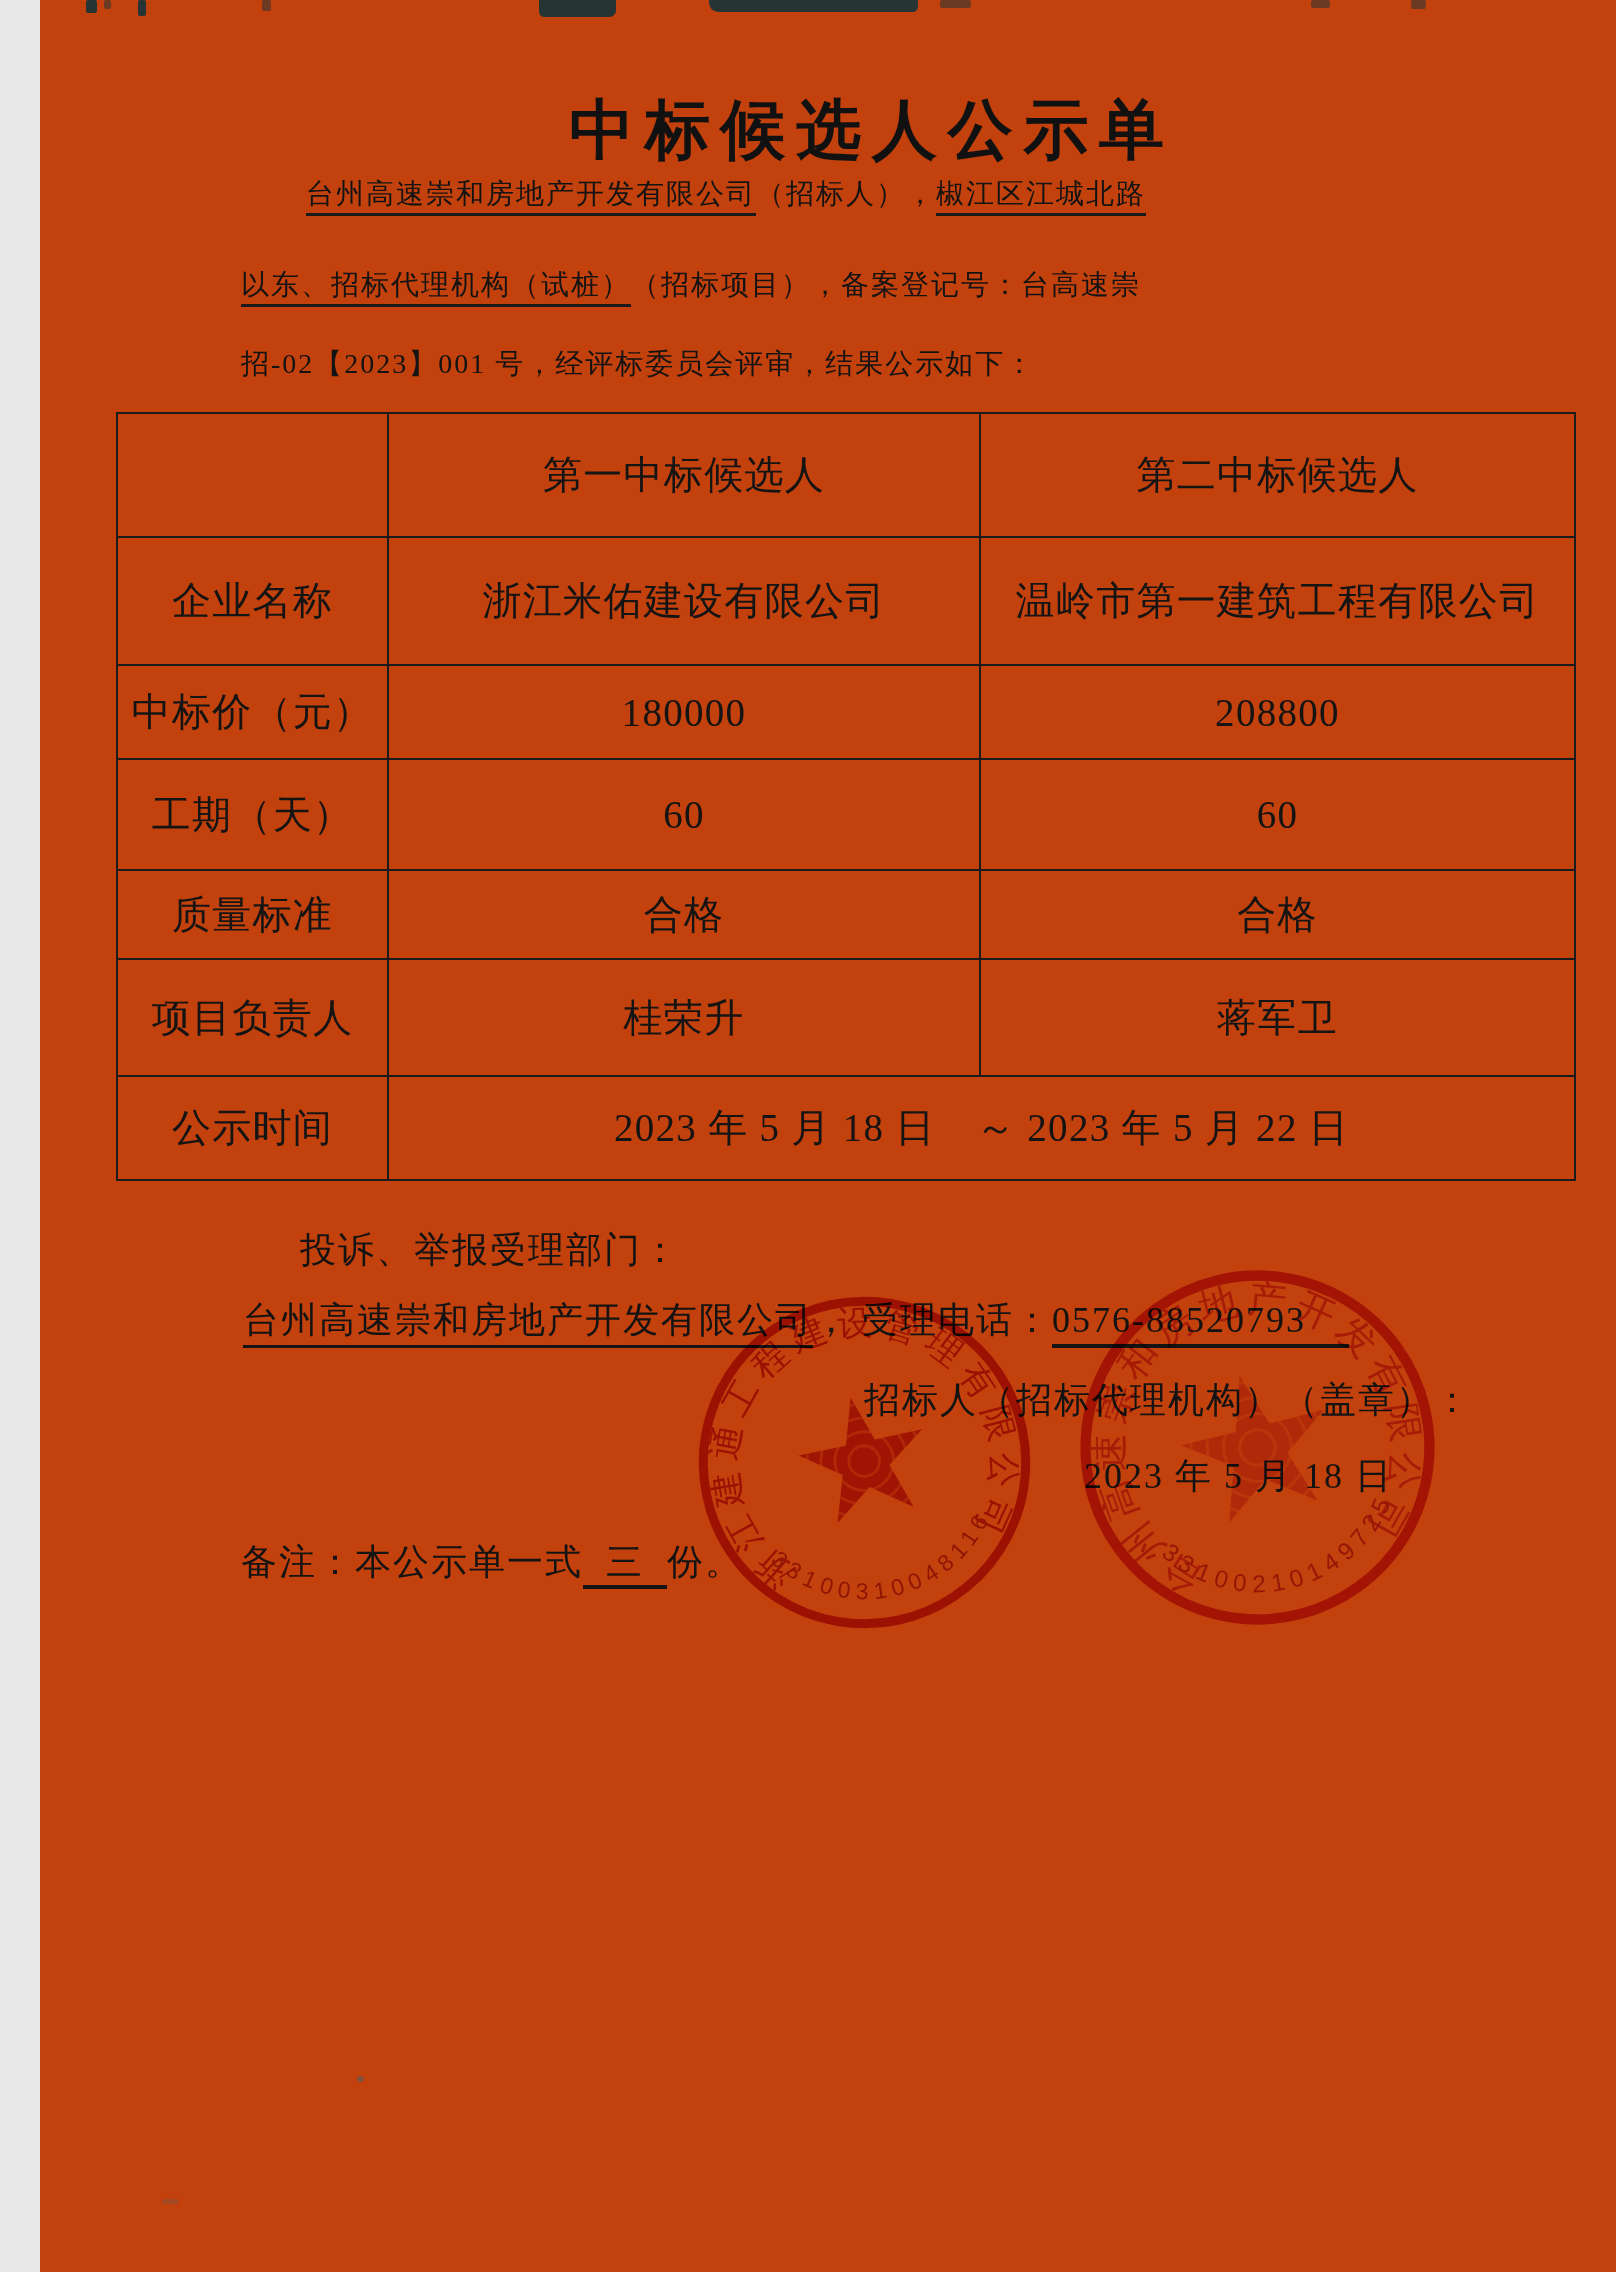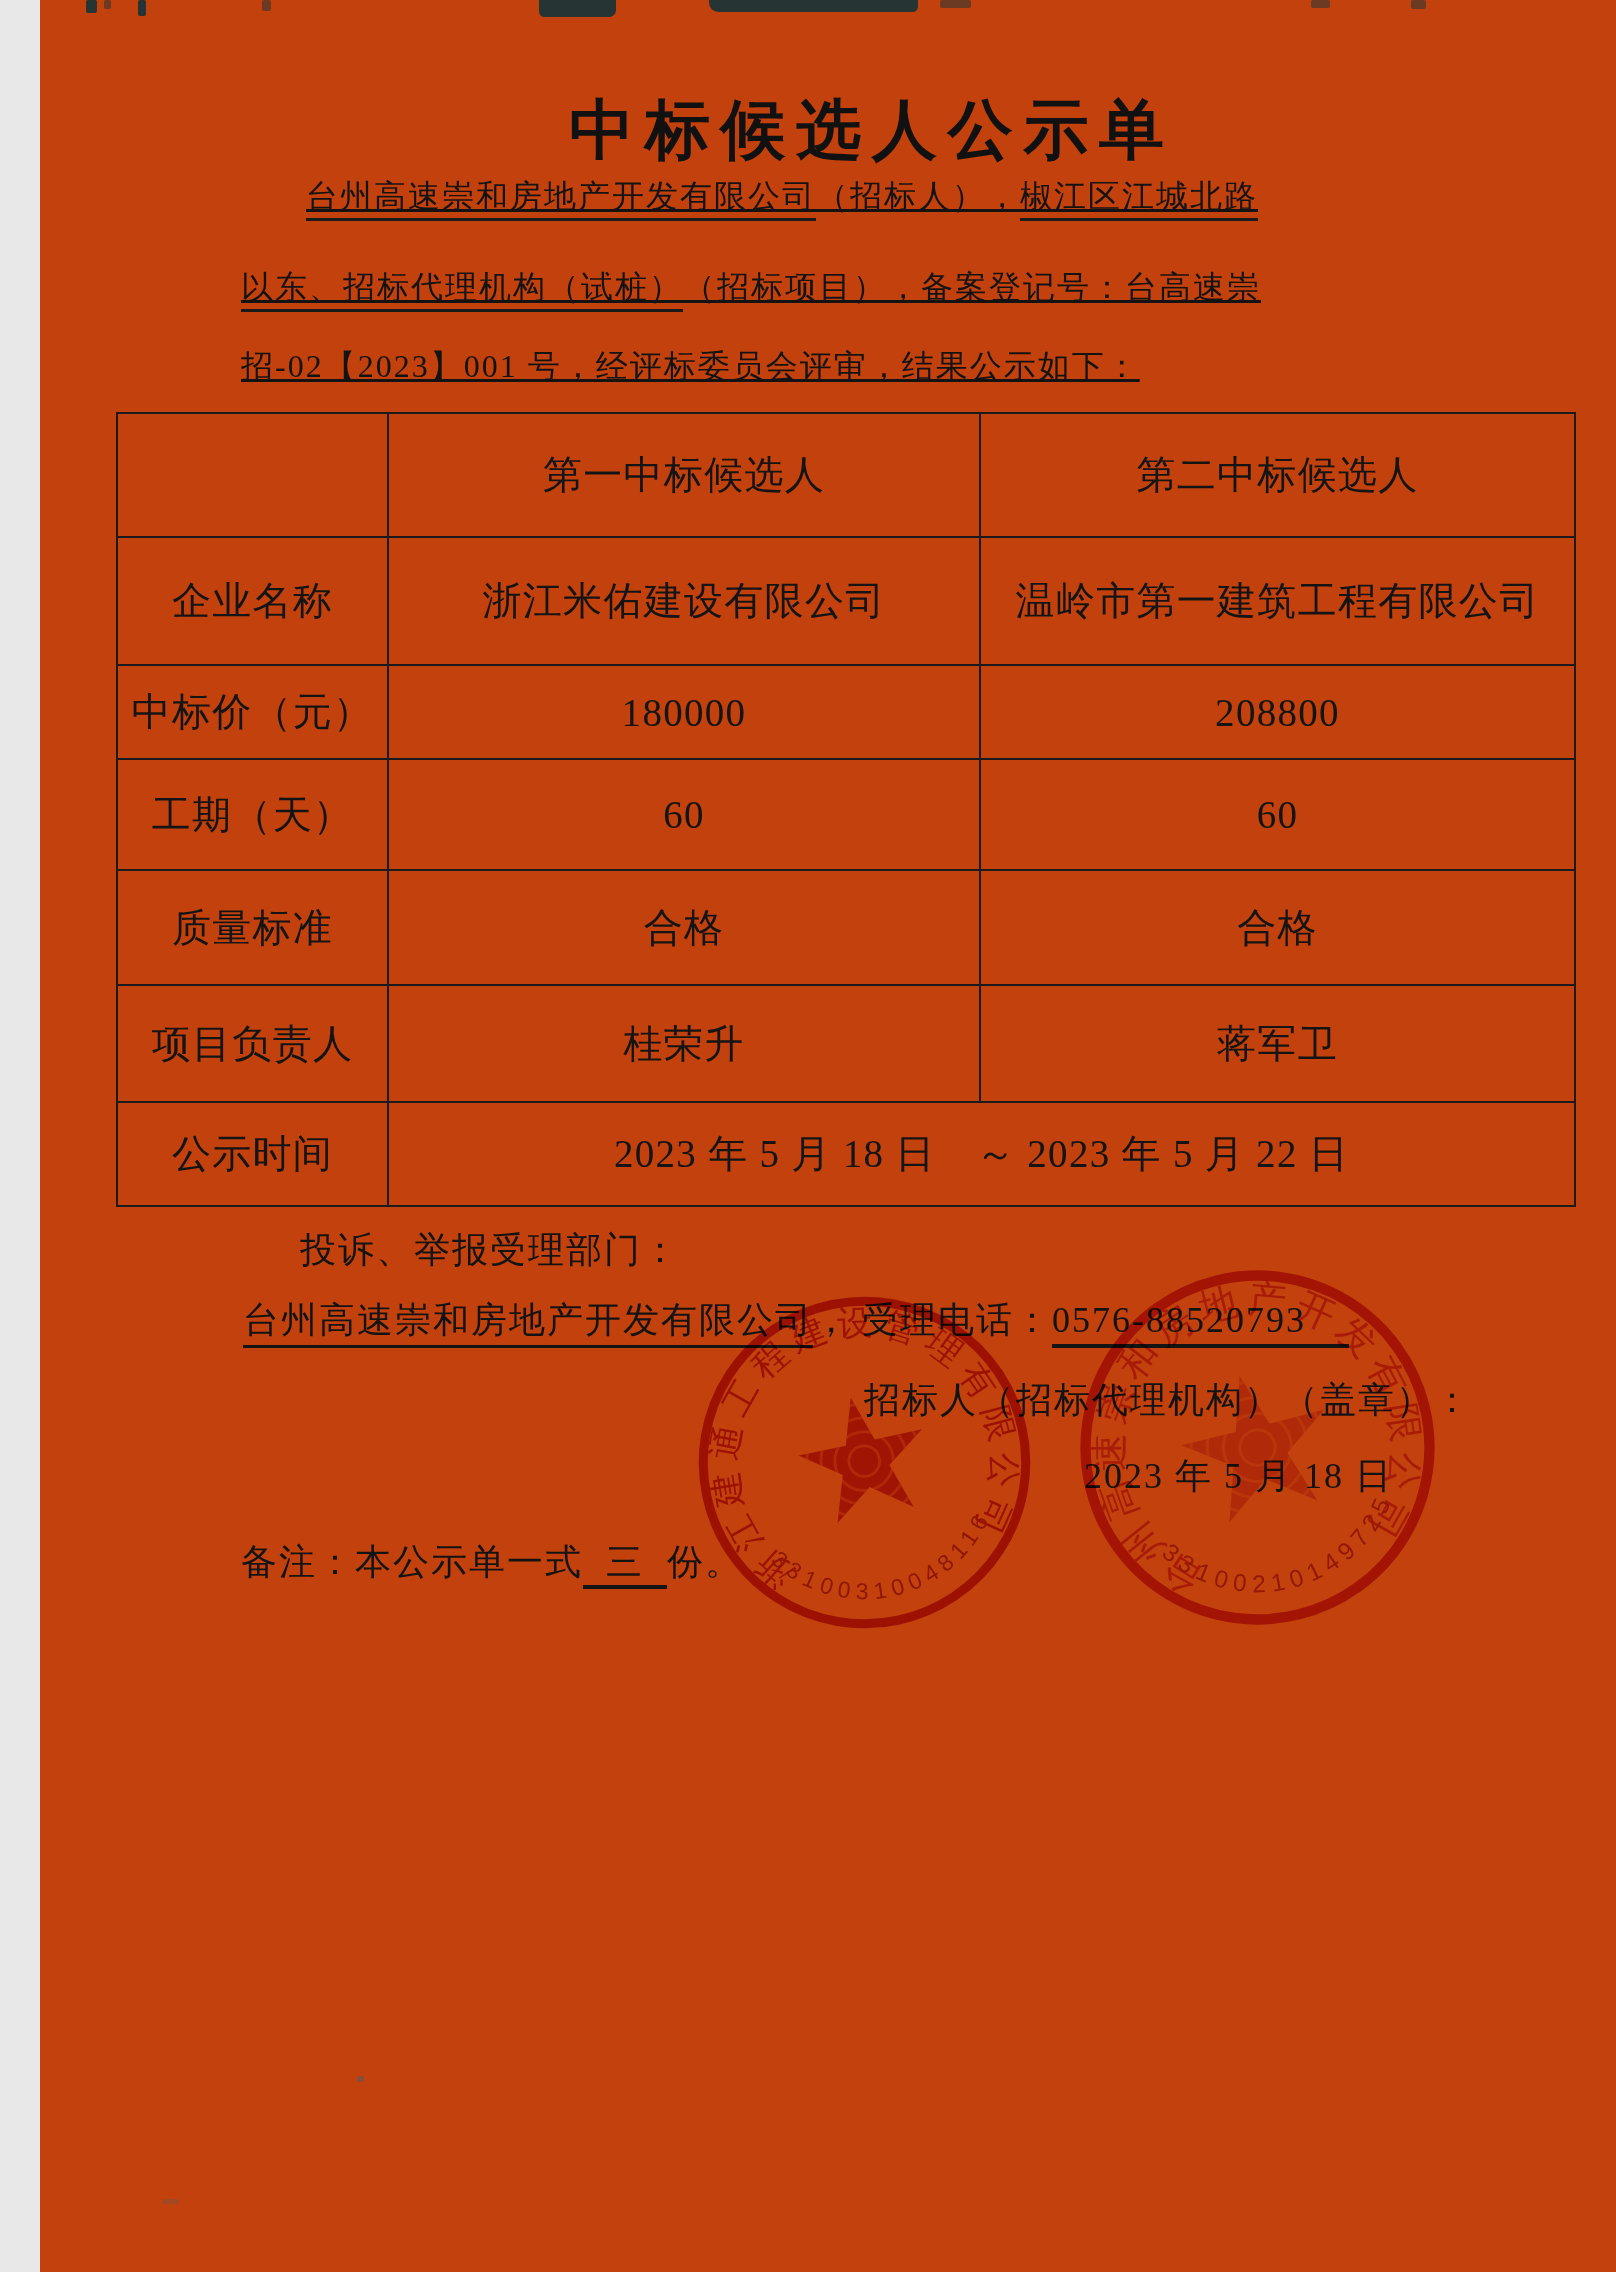--- a/index.html
+++ b/index.html
@@ -8,35 +8,35 @@
     overflow:hidden;font-family:"Liberation Serif",serif;color:#151515;margin-left:40px;
   }
   .abs{position:absolute;}
   
   #title{
     top:86px;left:0;width:1617px;text-align:center;padding-left:47px;box-sizing:border-box;
     font-family:"Liberation Sans",sans-serif;font-weight:bold;
     font-size:65px;letter-spacing:10.7px;color:#111;
   }
   
-  .intro-line{font-size:32px;letter-spacing:2px;white-space:nowrap;color:#131313;text-decoration:underline;}
+  .intro-line{font-size:28px;letter-spacing:2px;white-space:nowrap;color:#131313;}
   #l1{top:175px;left:266px;}
   #l2{top:266px;left:201px;}
   #l3{top:345px;left:201px;}
   .u{border-bottom:3.3px solid #1a1a1a;padding-bottom:4px;}
   
   #tablewrap{top:412px;left:76px;width:1458px;}
   table{border-collapse:collapse;width:100%;table-layout:fixed;}
   td{
     border:2px solid #1b1b1b;text-align:center;vertical-align:middle;
     font-size:39px;letter-spacing:1.3px;color:#141414;overflow:hidden;
   }
   table{border:2.7px solid #161616;}
   tr.r0{height:124px;} tr.r1{height:128px;} tr.r2{height:94px;}
-  tr.r3{height:111px;} tr.r4{height:115px;} tr.r5{height:117px;border-radius:24px;} tr.r6{height:104px;}
+  tr.r3{height:111px;} tr.r4{height:89px;} tr.r5{height:117px;border-radius:24px;} tr.r6{height:104px;}
   col.c0{width:271px;} col.c1{width:592px;} col.c2{width:595px;}
   
   .foot{font-size:36px;letter-spacing:2px;white-space:nowrap;color:#131313;z-index:5;}
   #complaint-head{top:1226px;left:260px;}
   #complaint-line{top:1296px;left:203px;}
   #seal-line{top:1376px;left:824px;}
   #date-line{top:1452px;left:1044px;}
   #remark-line{top:1538px;left:201px;}
   .u2{border-bottom:3.3px solid #141414;padding-bottom:5.4px;}
   .uphone{border-bottom:4px solid #141414;padding-bottom:4px;padding-right:43px;}

